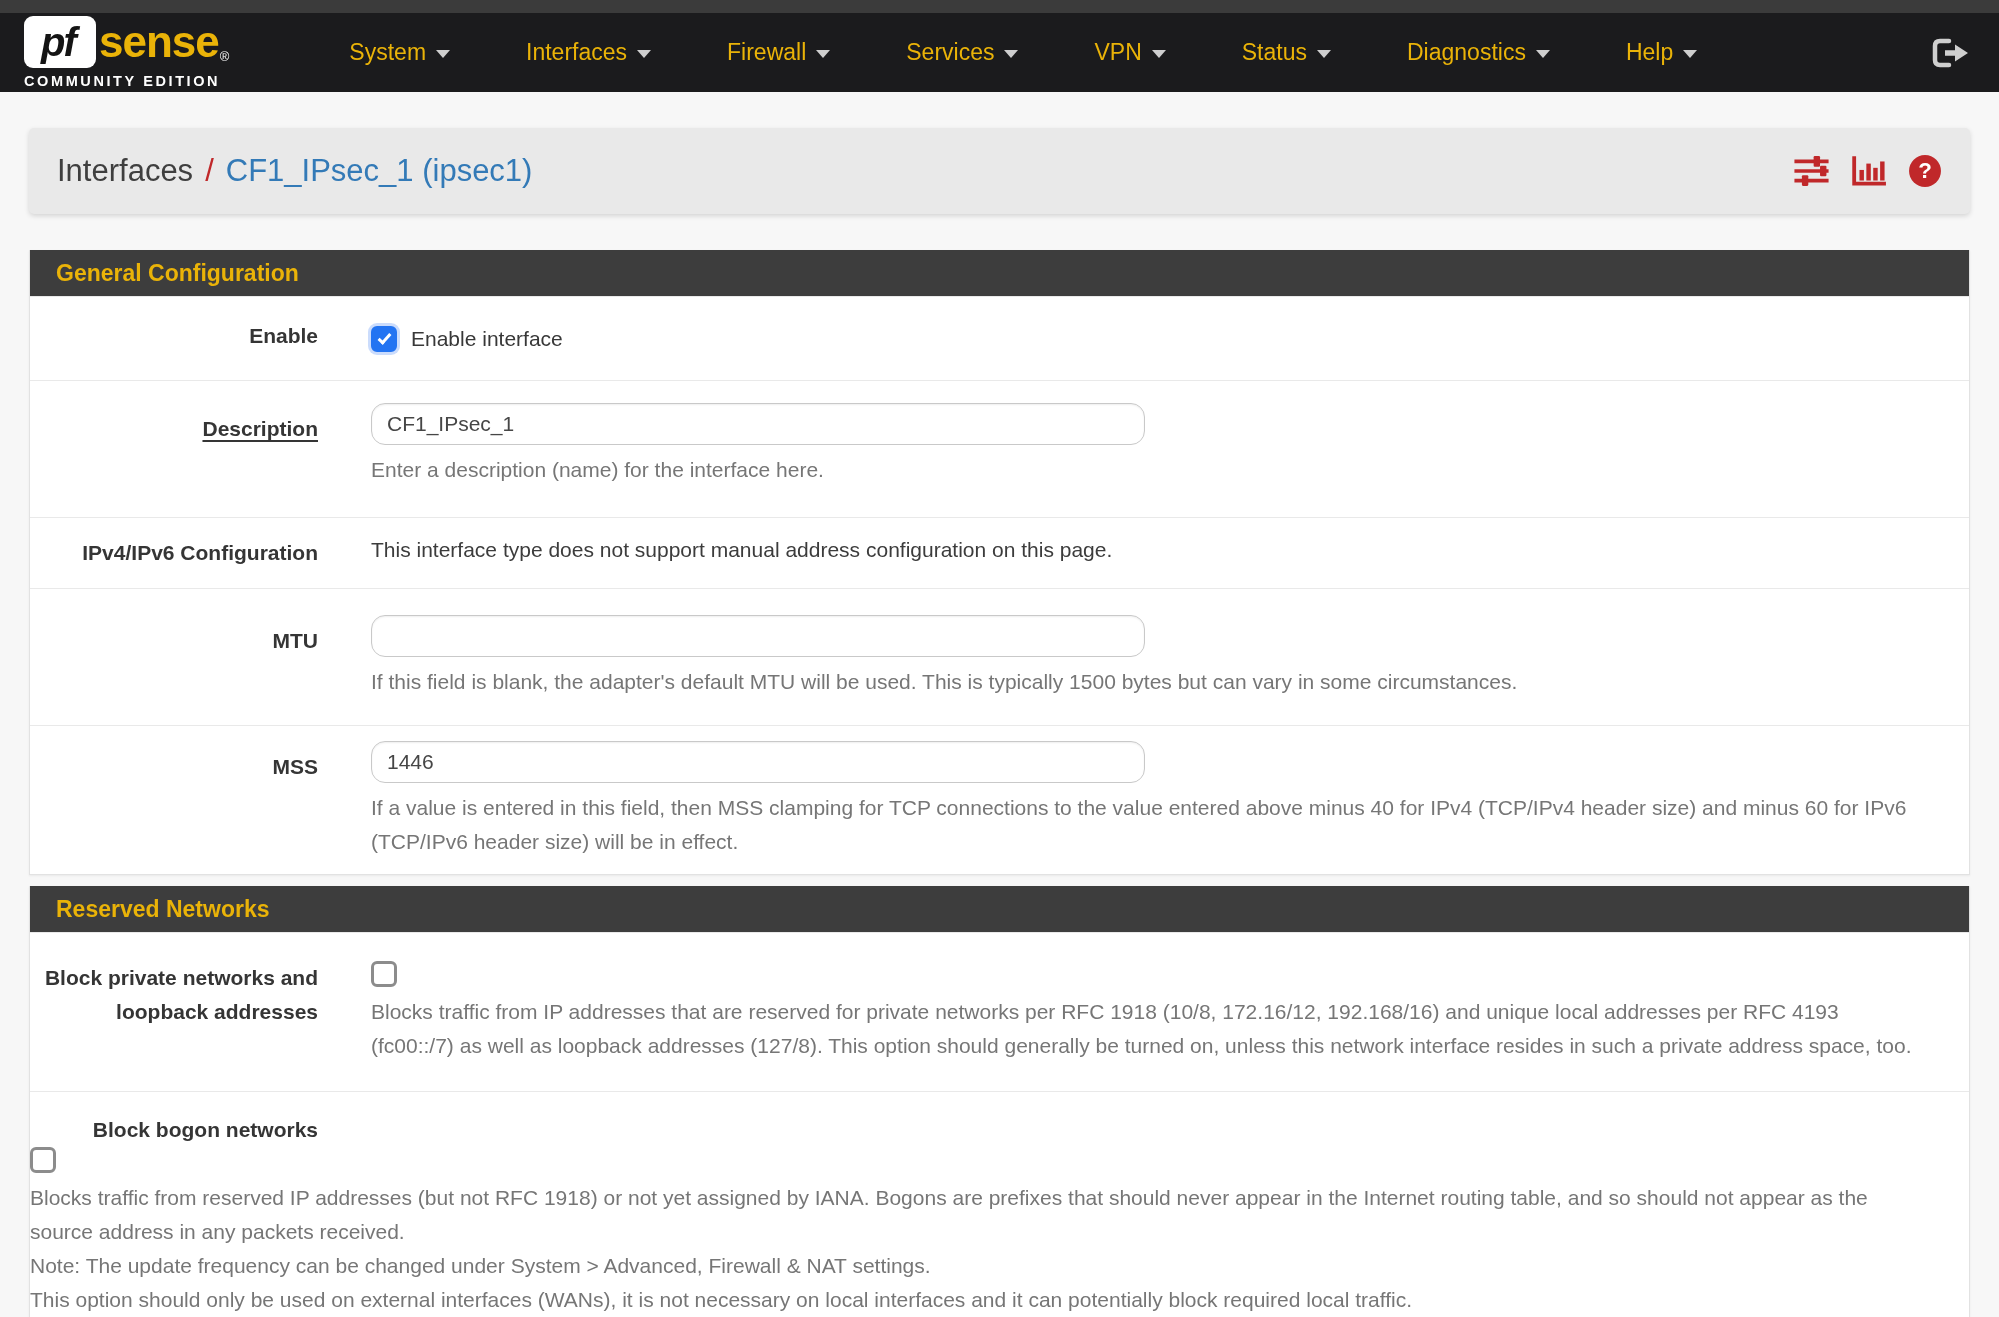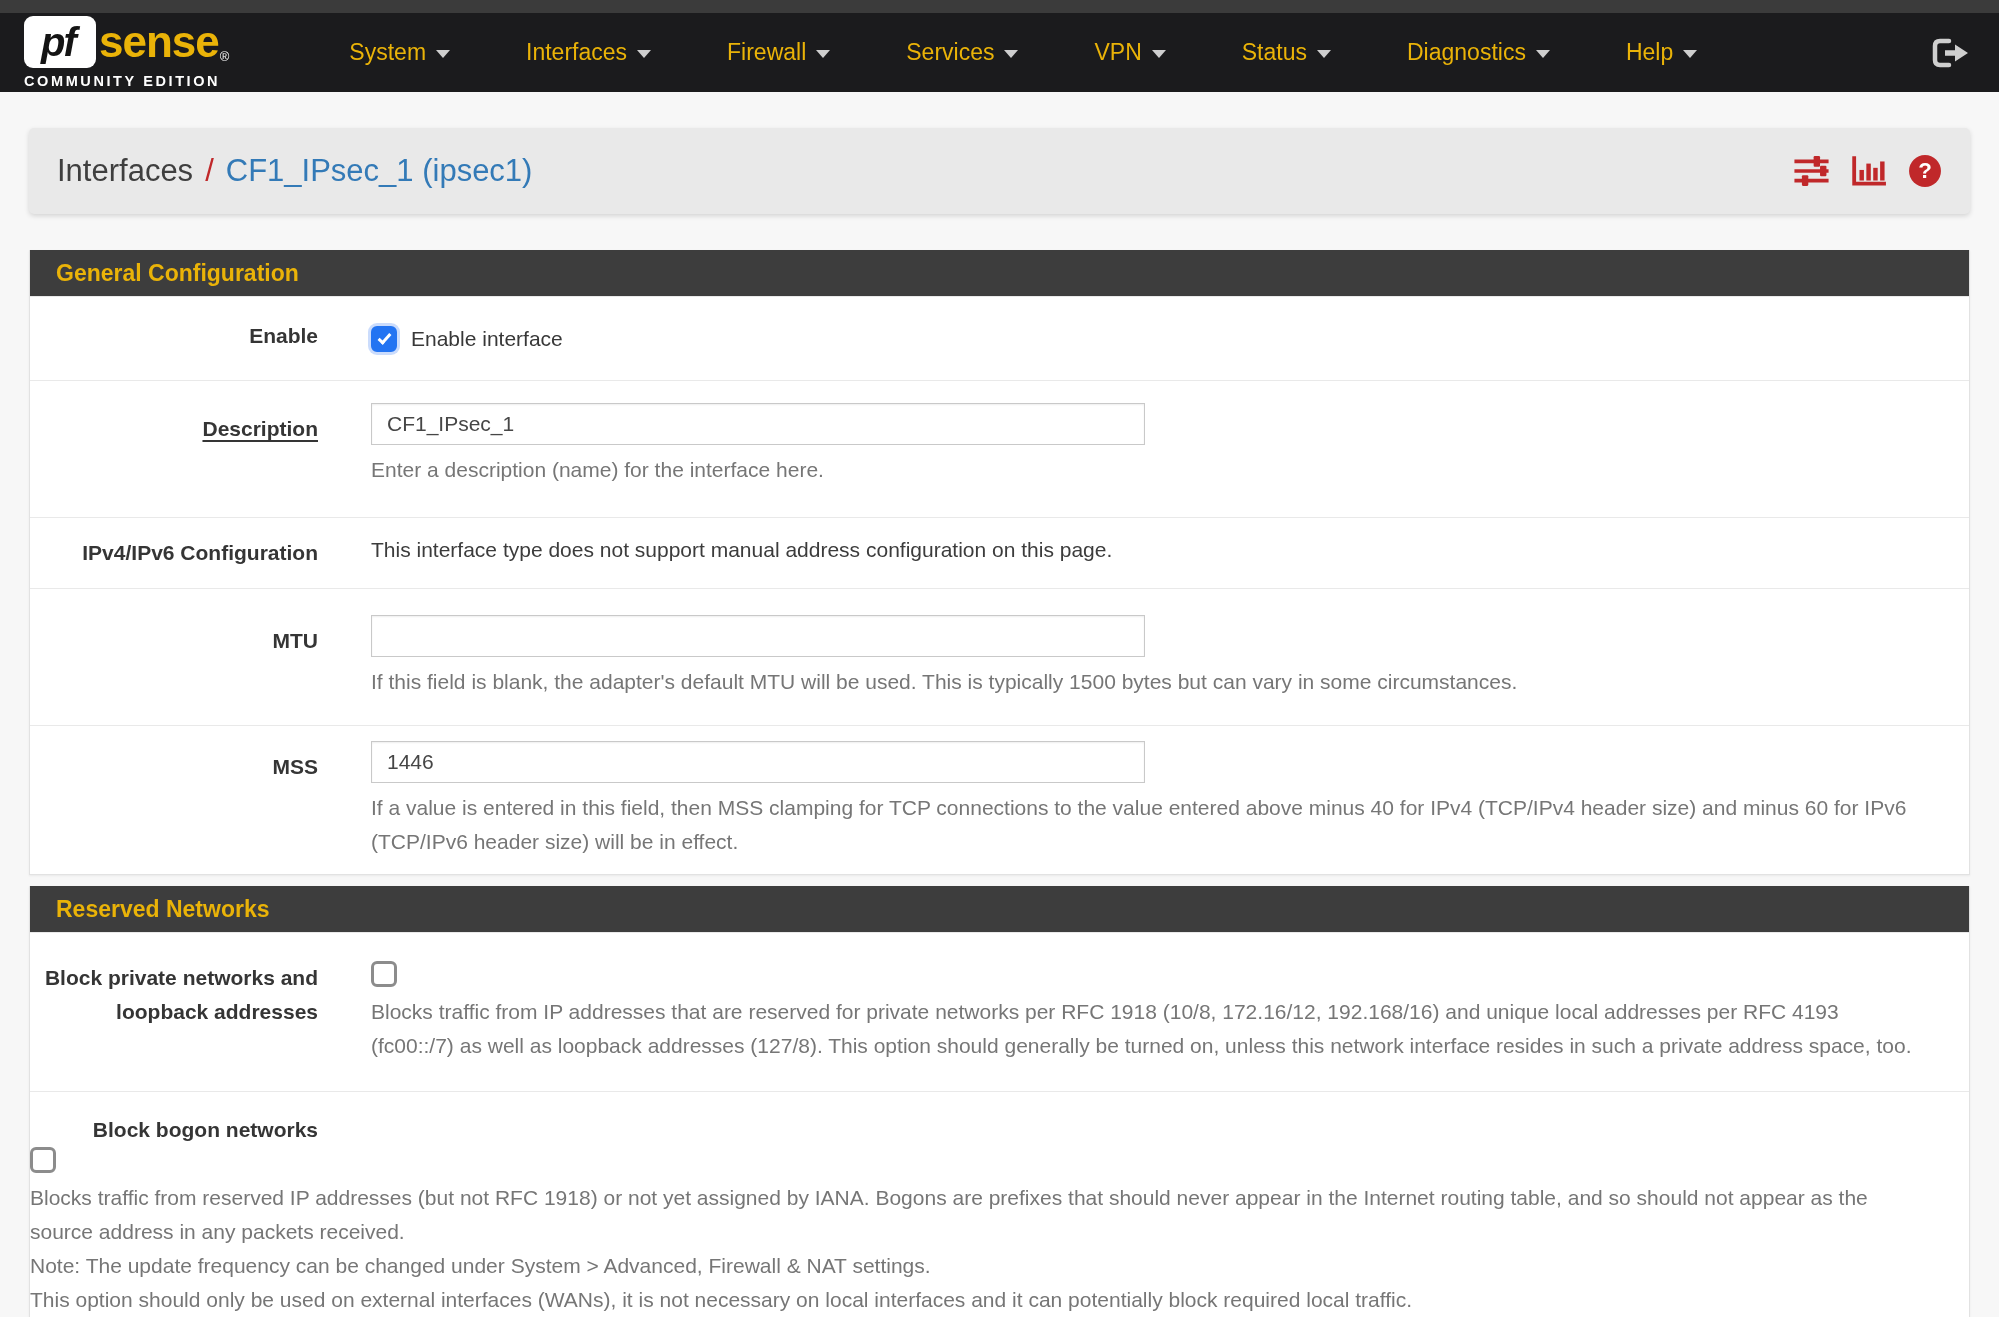--- a/index.html
+++ b/index.html
@@ -85,21 +85,21 @@
   .row-ipconf      { padding:18px 0;margin-top:6px; }
   .row-mtu         { padding:26px 0; }
   .row-mss         { padding:15px 0; }
   .row-private     { padding:28px 0; }
   .row-bogon       { padding:21px 0;flex-direction:column; }
 
   .underlined { text-decoration:underline; text-underline-offset:4px; }
 
   .text-input {
     width:774px; height:42px;
-    border:1px solid #c9c9c9; border-radius:0;
+    border:1px solid #c9c9c9; border-radius:14px;
     box-shadow:inset 0 1px 2px rgba(0,0,0,.07);
     font-family:inherit; font-size:21px; color:#464646;
     padding:0 15px; background:#fff; outline:none; display:block;
   }
 
   .cb-line { display:flex; align-items:center; }
   .cb {
     width:26px; height:26px; border-radius:6px;
     border:3px solid #8c8c8c; background:#fff;
     display:inline-flex; align-items:center; justify-content:center;

